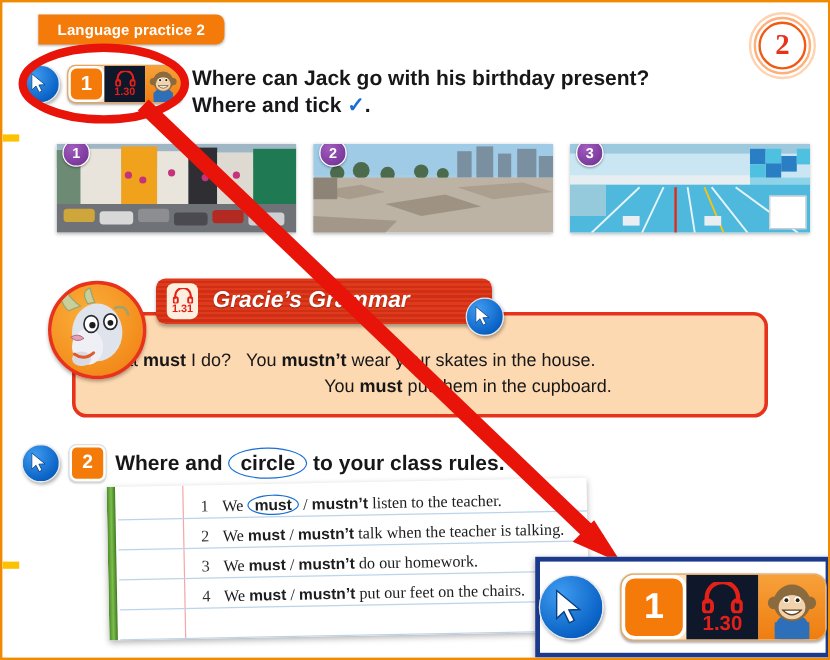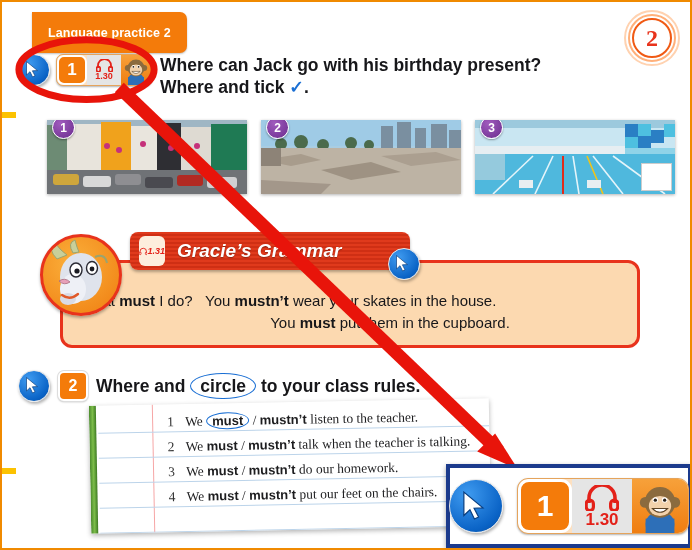--- a/index.html
+++ b/index.html
@@ -14,21 +14,21 @@
     box-sizing:border-box;
     background:#fff;
     overflow:hidden;
   }
 
   
   .ytab{position:absolute;left:0;width:14px;height:6px;background:#fcc200;}
 
   
   .banner{
-    position:absolute;left:30px;top:10px;height:41px;
+    position:absolute;left:30px;top:10px;height:25px;
     background:#f47b0a;
     border-radius:0 7px 7px 0;
     display:flex;align-items:center;justify-content:center;
     padding:0 16px;
     box-shadow:0 1px 2px rgba(0,0,0,.25);
   }
   .banner span{
     color:#fff;font-size:12.5px;font-weight:bold;letter-spacing:.1px;
     white-space:nowrap;
   }
@@ -72,21 +72,21 @@
     box-shadow:0 1px 2px rgba(0,0,0,.3);
     border:1px solid #e5a45c;
     flex:0 0 auto;background:#fde0c0;
   }
   .bg-num{
     width:30px;background:#f47b0a;display:flex;align-items:center;justify-content:center;
     color:#fff;font-size:17px;font-weight:bold;
     border:2px solid #fff;border-radius:7px;box-sizing:border-box;
   }
   .bg-audio{
-    width:34px;background:#e5e5e5;display:flex;flex-direction:column;
+    width:34px;background:#0f172a;display:flex;flex-direction:column;
     align-items:center;justify-content:center;line-height:1;
   }
   .bg-audio .trk{color:#e32119;font-size:9px;font-weight:bold;margin-top:0px;}
   .bg-char{
     width:30px;background:linear-gradient(180deg,#f7a13a,#ef7d10);
     display:flex;align-items:flex-end;justify-content:center;overflow:hidden;
   }
 
   .exheading{
     font-size:17.5px;font-weight:bold;color:#17171a;
@@ -127,23 +127,22 @@
     background:repeating-linear-gradient(180deg,#e03a1c 0px,#e03a1c 2px,#cf2f14 2px,#cf2f14 4px);
     border-radius:8px;box-shadow:0 2px 3px rgba(0,0,0,.3);
     display:flex;align-items:center;z-index:4;
   }
   .gram-banner .title{
     color:#fff;font-size:19px;font-weight:bold;font-style:italic;margin-left:12px;
     text-shadow:0 1px 1px rgba(0,0,0,.35);white-space:nowrap;
   }
   .audio131{
     width:26px;height:30px;background:#fdeedd;border-radius:6px;margin-left:9px;
-    display:flex;flex-direction:row;align-items:center;justify-content:center;line-height:1;
+    display:flex;flex-direction:column;align-items:center;justify-content:center;line-height:1;
     flex:0 0 auto;
-    font-style:italic;
   }
   .audio131 .trk{color:#e32119;font-size:9px;font-weight:bold;}
   .goat{
     position:absolute;left:0;top:-18px;width:76px;height:76px;border-radius:50%;
     background:radial-gradient(circle at 40% 35%,#fbb03b,#ef7d10);
     border:3px solid #e8331c;z-index:5;overflow:hidden;
     box-shadow:0 2px 3px rgba(0,0,0,.3);
   }
   .gram-cursor{position:absolute;left:348px;top:-4px;z-index:6;}
   .gram-text{

